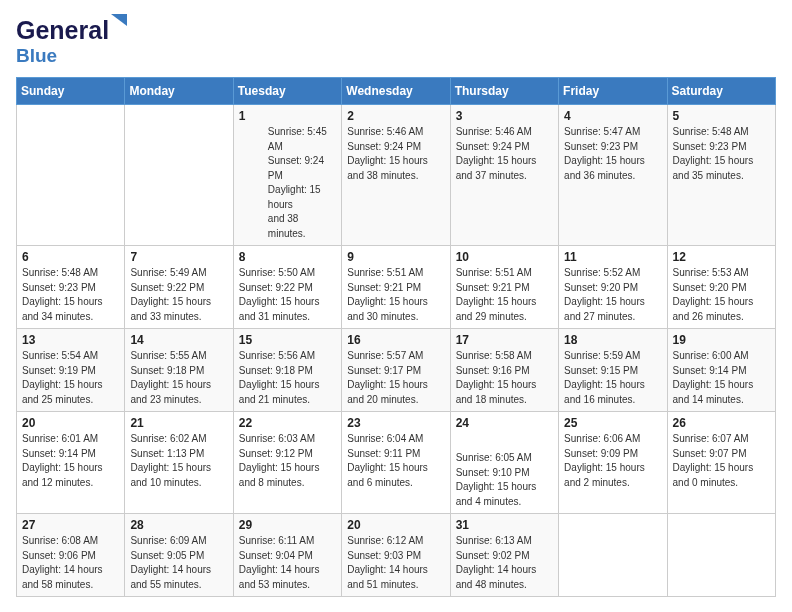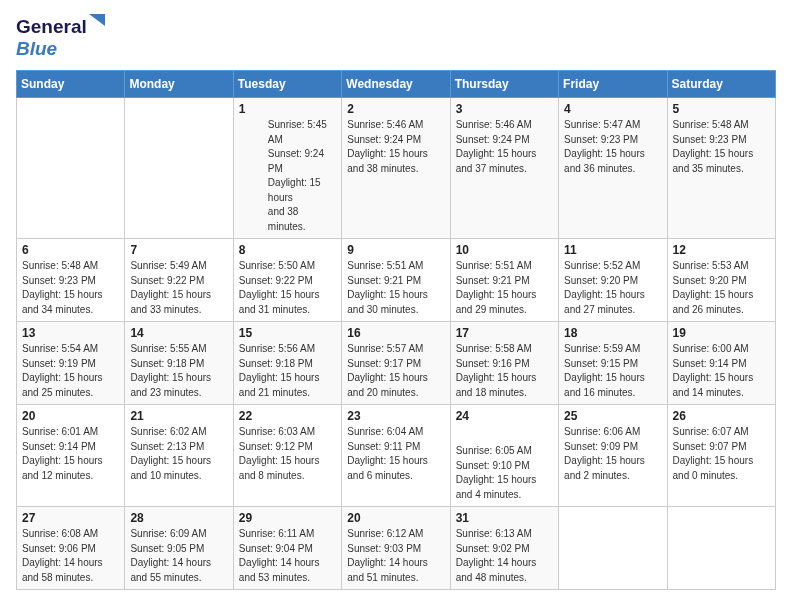--- a/index.html
+++ b/index.html
@@ -75,28 +75,28 @@
       background: #fff !important;
     }
   </style>
 </head>
 <body>
 
 <div class="header">
   <div class="logo">
   <div style="display:flex;align-items:center;">
     <div style="position:relative;display:inline-block;">
-      <span style="font-size:19px;font-weight:bold;color:#1a1a4e;">General</span>
+      <span style="font-size:25px;font-weight:bold;color:#1a1a4e;">General</span>
       <svg style="position:absolute;top:-2px;right:-18px;" width="16" height="16" viewBox="0 0 16 16">
         <polygon points="0,0 16,0 16,12" fill="#3a7abf"></polygon>
       </svg>
     </div>
   </div>
   <div style="margin-top:0;">
-    <span style="font-size:19px;font-weight:bold;color:#3a7abf;font-style:italic;">Blue</span>
+    <span style="font-size:19px;font-weight:bold;color:#3a7abf;">Blue</span>
   </div>
 </div>
   <div class="title-block">
     <div class="month-title"></div>
     <div class="location-title"></div>
   </div>
 </div>
 
 <table>
   <thead>
@@ -256,21 +256,21 @@
         <td>
           <span class="day-number">20</span>
           <div class="day-info" style="white-space: pre-line;">Sunrise: 6:01 AM
 Sunset: 9:14 PM
 Daylight: 15 hours
 and 12 minutes.</div>
         </td>
         <td>
           <span class="day-number">21</span>
           <div class="day-info" style="white-space: pre-line;">Sunrise: 6:02 AM
-Sunset: 2:13 PM
+Sunset: 1:13 PM
 Daylight: 15 hours
 and 10 minutes.</div>
         </td>
         <td>
           <span class="day-number">22</span>
           <div class="day-info" style="white-space: pre-line;">Sunrise: 6:03 AM
 Sunset: 9:12 PM
 Daylight: 15 hours
 and 8 minutes.</div>
         </td>

